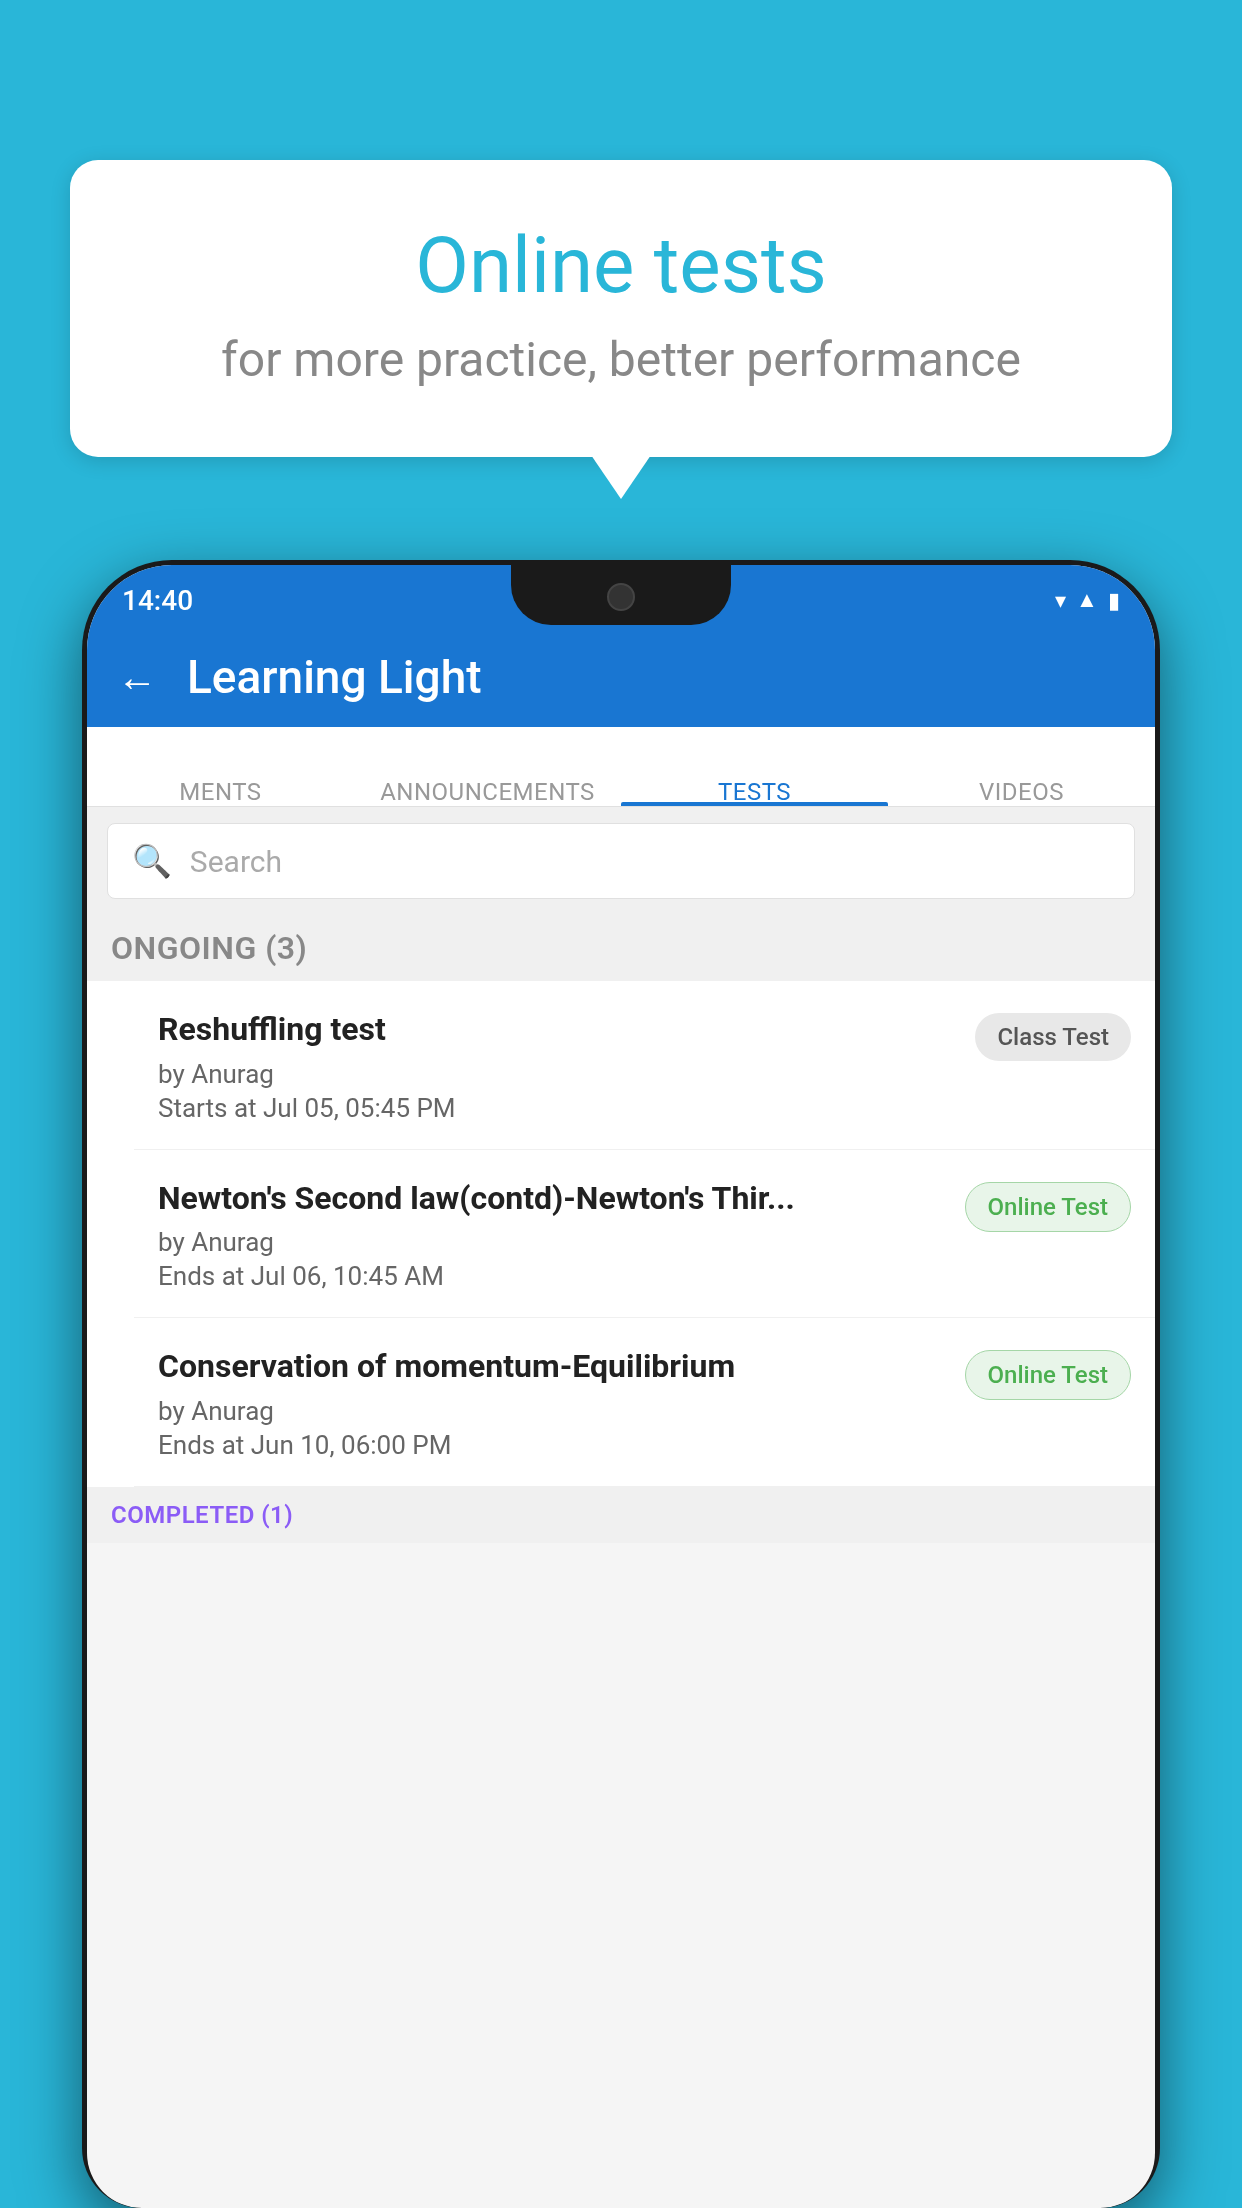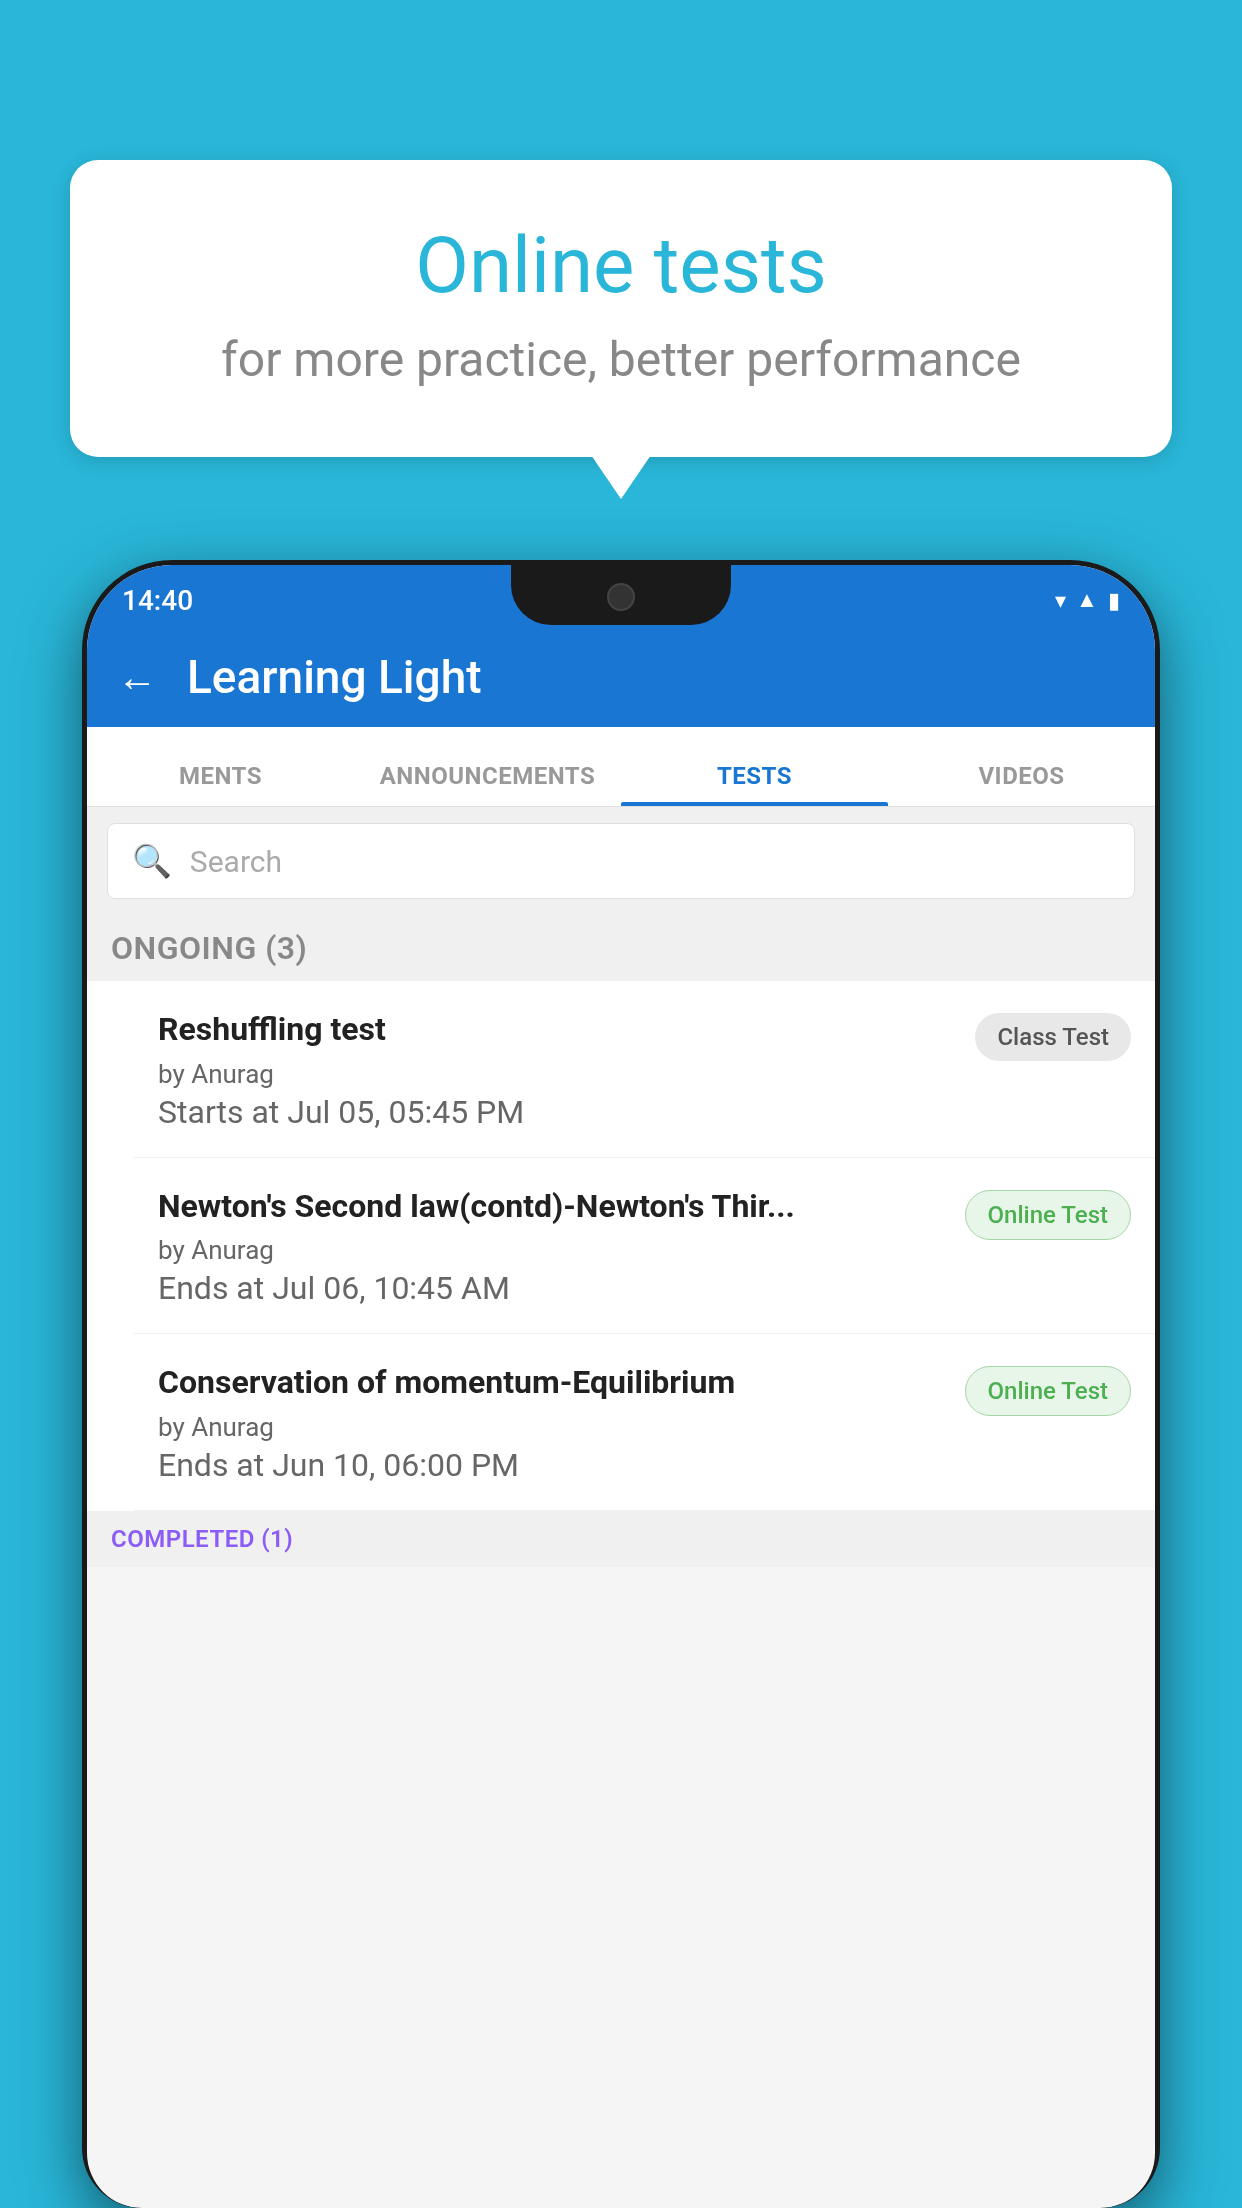--- a/index.html
+++ b/index.html
@@ -146,23 +146,22 @@
       background: white;
       display: flex;
       border-bottom: 1px solid #e0e0e0;
       height: 80px;
       align-items: flex-end;
     }
     .tab-item {
       flex: 1;
       text-align: center;
       font-size: 24px;
-      font-weight: 700;
+      font-weight: 400;
       color: #999;
-      padding-bottom: 16px;
       letter-spacing: 0.5px;
       cursor: pointer;
       position: relative;
     }
     .tab-item.active {
       color: #1976D2;
     }
     .tab-item.active::after {
       content: '';
       position: absolute;
@@ -230,21 +229,21 @@
       color: #222;
       margin-bottom: 8px;
       line-height: 1.3;
     }
     .test-author {
       font-size: 26px;
       color: #666;
       margin-bottom: 4px;
     }
     .test-time {
-      font-size: 32px;
+      font-size: 26px;
       color: #666;
     }
     .test-badge {
       padding: 10px 22px;
       border-radius: 30px;
       font-size: 24px;
       font-weight: 500;
       white-space: nowrap;
       margin-top: 4px;
     }

